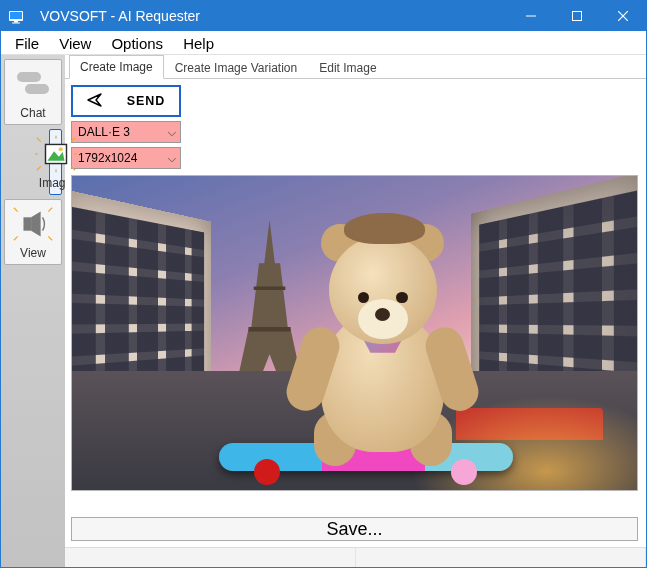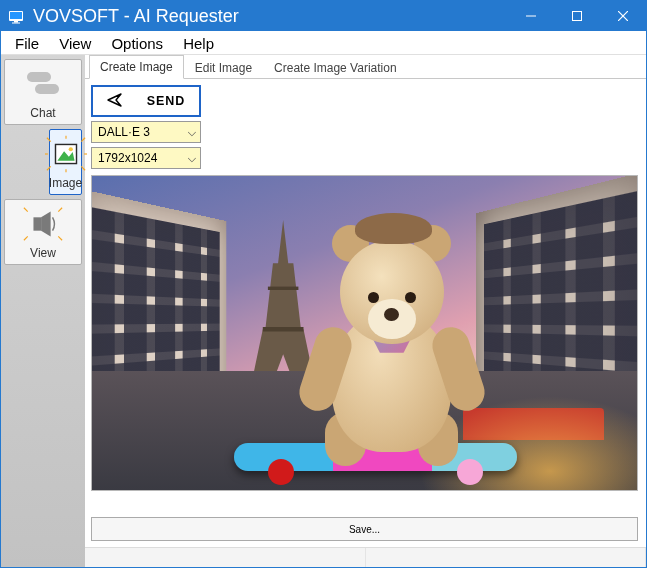--- a/index.html
+++ b/index.html
@@ -2,55 +2,55 @@
 <html><head>
 <meta charset="utf-8">
 <style>
   * { box-sizing: border-box; }
   html, body { margin: 0; padding: 0; font-family: "Segoe UI", Tahoma, sans-serif; font-size: 12px; background: #fff; }
   .window { width: 647px; height: 568px; display: flex; flex-direction: column; border: 1px solid #2579cf; }
 
   
   .titlebar { height: 30px; background: #2579cf; display: flex; align-items: center; color: #fff; }
   .titlebar .app-icon { width: 30px; display: flex; align-items: center; justify-content: center; }
-  .titlebar .title { flex: 1; font-size: 18px; padding-left: 2px; }
+  .titlebar .title { flex: 1; font-size: 14px; padding-left: 2px; margin-left: 7px; }
   .winbtns { display: flex; height: 100%; }
   .winbtn { width: 46px; display: flex; align-items: center; justify-content: center; color: #fff; }
 
   
   .menubar { height: 24px; background: #fff; border-bottom: 1px solid #e0e0e0; display: flex; align-items: stretch; padding: 0 4px; }
   .menuitem { padding: 4px 10px 0; font-size: 15px; color: #000; }
 
   
   .body { flex: 1; display: flex; min-height: 0; }
 
   
-  .sidebar { width: 84px; background: linear-gradient(to bottom, #d5d5d5, #c2c2c2); display: flex; flex-direction: column; align-items: stretch; padding-top: 2px; }
+  .sidebar { width: 64px; background: linear-gradient(to bottom, #d5d5d5, #c2c2c2); display: flex; flex-direction: column; align-items: stretch; padding-top: 2px; }
   .side-item { border: 1px solid #b0b0b0; background: #f5f5f5; margin: 2px 3px; border-radius: 2px; padding: 6px 0 4px; display: flex; flex-direction: column; align-items: center; gap: 4px; font-size: 12px; color: #333; }
   .side-item.active { border: 1px solid #1e64c8; background: #eaf3fe; margin-left: 48px; }
   .side-ico { width: 42px; height: 36px; display: flex; align-items: center; justify-content: center; position: relative; }
 
   
   .main { flex: 1; display: flex; flex-direction: column; min-width: 0; background: #fff; }
   .tabs { height: 24px; display: flex; align-items: flex-end; border-bottom: 1px solid #c8c8c8; padding-left: 4px; gap: 0; }
   .tab { padding: 4px 10px; font-size: 12px; border: 1px solid transparent; border-bottom: none; position: relative; top: 1px; background: transparent; color: #333; }
   .tab.active { background: #fff; border-color: #c8c8c8; border-bottom: 1px solid #fff; }
   .tab:not(.active){ color: #444; }
 
   .content { flex: 1; display: flex; flex-direction: column; padding: 6px 8px 6px 6px; gap: 6px; min-height:0; }
   .prompt-row { display: flex; gap: 6px; }
   .prompt { flex: 1; height: 78px; border: 1px solid #a8a8a8; padding: 4px 6px; font-size: 13px; resize: none; font-family: inherit; overflow-y: scroll; }
   .side-controls { width: 110px; display: flex; flex-direction: column; gap: 4px; }
   .send-btn { height: 32px; border: 2px solid #1e64c8; background: #fff; display: flex; align-items: center; justify-content: center; gap: 24px; font-weight: 700; letter-spacing: 1px; font-size: 12.5px; }
-  .dropdown { height: 22px; border: 1px solid #999; background: #fef9c3; display: flex; align-items: center; justify-content: space-between; padding: 0 4px 0 6px; font-size: 12px; }
+  .dropdown { height: 22px; border: 1px solid #999; background: #fca5a5; display: flex; align-items: center; justify-content: space-between; padding: 0 4px 0 6px; font-size: 12px; }
   .dropdown .chev { color: #555; font-size: 11px; }
 
   .image-area { flex: 1; border: 1px solid #b8b8b8; overflow: hidden; position: relative; min-height:0; }
 
-  .save-btn { height: 24px; border: 1px solid #aaa; background: #f6f6f6; display: flex; align-items: center; justify-content: center; font-size: 10px; margin-top:20px;}
+  .save-btn { height: 24px; border: 1px solid #aaa; background: #f6f6f6; display: flex; align-items: center; justify-content: center; font-size: 18px; margin-top:20px;}
 
   .statusbar { height: 20px; border-top: 1px solid #dcdcdc; background: #f4f4f4; display: flex; }
   .statusbar .cell { flex:1; border-right:1px solid #e4e4e4; }
 
   
   .scene { position: absolute; inset: 0; }
   .sky { position:absolute; inset:0; background: linear-gradient(160deg, #5a6fae 0%, #8b7fb0 30%, #e0a0b0 55%, #f0c9c0 70%, #e8b090 100%); }
   .street { position:absolute; left:0; right:0; bottom:0; height:38%; background: linear-gradient(to top, #3a3a42, #5a5258); }
   .bldgL { position:absolute; left:-4%; bottom:18%; width:34%; height:72%; background:#ded1c5; transform: perspective(400px) rotateY(38deg); box-shadow: inset 0 0 40px rgba(90,70,60,.6); }
   .bldgR { position:absolute; right:-4%; bottom:14%; width:40%; height:80%; background:#cbbfb4; transform: perspective(400px) rotateY(-38deg); box-shadow: inset 0 0 50px rgba(70,55,50,.7); }
@@ -168,22 +168,22 @@
               <path d="M32 12 Q36 19 32 26" fill="none" stroke="#7a7a7a" stroke-width="1.5"></path>
           </svg>
         </div>
         <span>View</span>
       </div>
     </div>
 
     <div class="main">
       <div class="tabs">
         <div class="tab active">Create Image</div>
+        <div class="tab">Create Image Variation</div>
         <div class="tab">Edit Image</div>
-        <div class="tab">Create Image Variation</div>
       </div>
 
       <div class="content">
         <div class="prompt-row">
           <div class="side-controls">
             <div class="send-btn">
               <span><svg width="16" height="16" viewBox="0 0 16 16">
                     <path d="M1 8 L14 2 L9 8 L14 14 Z" fill="none" stroke="#000" stroke-width="1.4" stroke-linejoin="round"></path>
                   </svg></span>
               <span>SEND</span>

